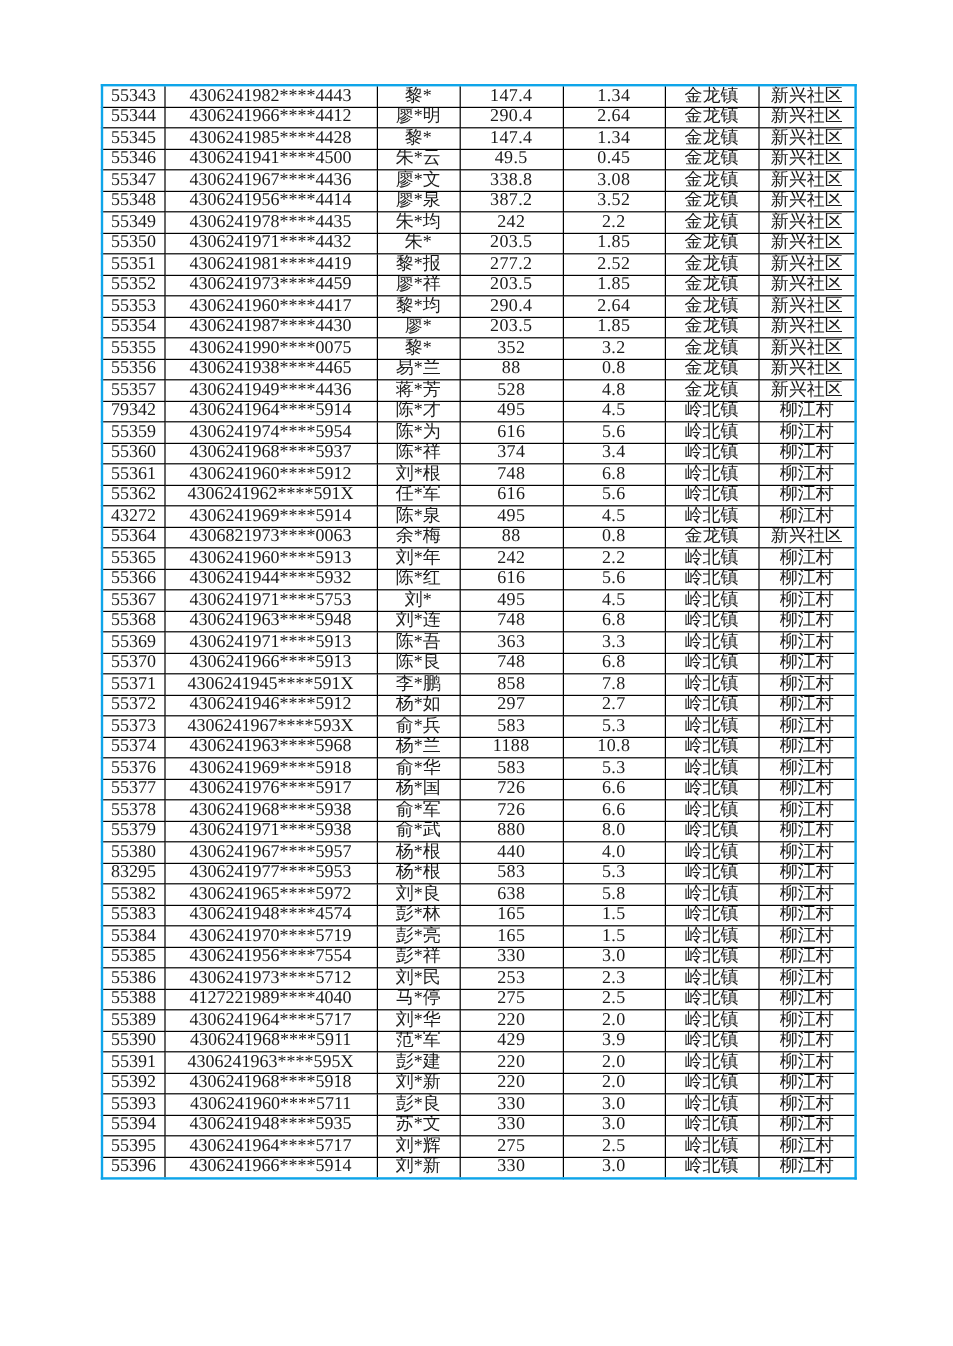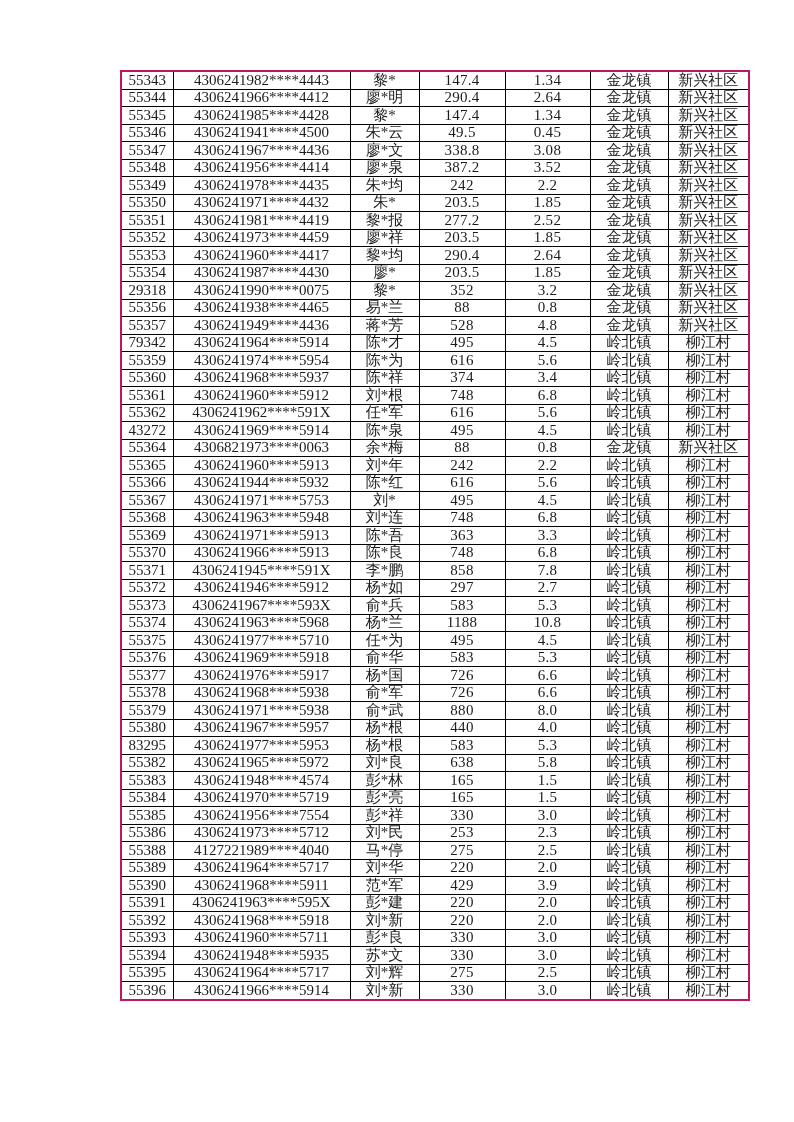--- a/index.html
+++ b/index.html
@@ -39,22 +39,21 @@
     border-bottom: 1.6px solid #000;
     height: 16.5px;
     padding: 0 1px;
     text-align: center;
     vertical-align: middle;
     line-height: 1;
     white-space: nowrap;
     overflow: hidden;
   }
   table.data-table {
-    border: 2px solid #be185d;
-    margin-left: 36px;
+    border: 2px solid #0ea5e9;
   }
   td.col-amount, td.col-area {
     letter-spacing: 0.3px;
   }
 </style>
 </head>
 <body>
 
 <div class="page">
   <div class="table-wrap">
@@ -171,21 +170,21 @@
           <tr>
             <td class="col-serial">55354</td>
             <td class="col-id">4306241987****4430</td>
             <td class="col-name">廖*</td>
             <td class="col-amount">203.5</td>
             <td class="col-area">1.85</td>
             <td class="col-town">金龙镇</td>
             <td class="col-village">新兴社区</td>
           </tr>
           <tr>
-            <td class="col-serial">29318</td>
+            <td class="col-serial">55355</td>
             <td class="col-id">4306241990****0075</td>
             <td class="col-name">黎*</td>
             <td class="col-amount">352</td>
             <td class="col-area">3.2</td>
             <td class="col-town">金龙镇</td>
             <td class="col-village">新兴社区</td>
           </tr>
           <tr>
             <td class="col-serial">55356</td>
             <td class="col-id">4306241938****4465</td>
@@ -347,29 +346,20 @@
             <td class="col-area">5.3</td>
             <td class="col-town">岭北镇</td>
             <td class="col-village">柳江村</td>
           </tr>
           <tr>
             <td class="col-serial">55374</td>
             <td class="col-id">4306241963****5968</td>
             <td class="col-name">杨*兰</td>
             <td class="col-amount">1188</td>
             <td class="col-area">10.8</td>
-            <td class="col-town">岭北镇</td>
-            <td class="col-village">柳江村</td>
-          </tr>
-          <tr>
-            <td class="col-serial">55375</td>
-            <td class="col-id">4306241977****5710</td>
-            <td class="col-name">任*为</td>
-            <td class="col-amount">495</td>
-            <td class="col-area">4.5</td>
             <td class="col-town">岭北镇</td>
             <td class="col-village">柳江村</td>
           </tr>
           <tr>
             <td class="col-serial">55376</td>
             <td class="col-id">4306241969****5918</td>
             <td class="col-name">俞*华</td>
             <td class="col-amount">583</td>
             <td class="col-area">5.3</td>
             <td class="col-town">岭北镇</td>

